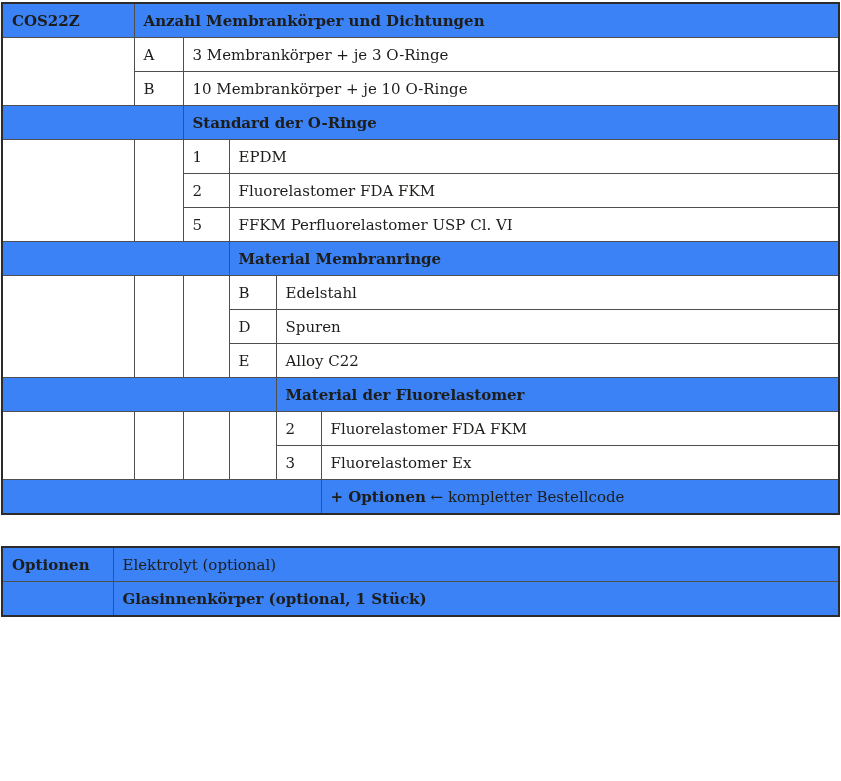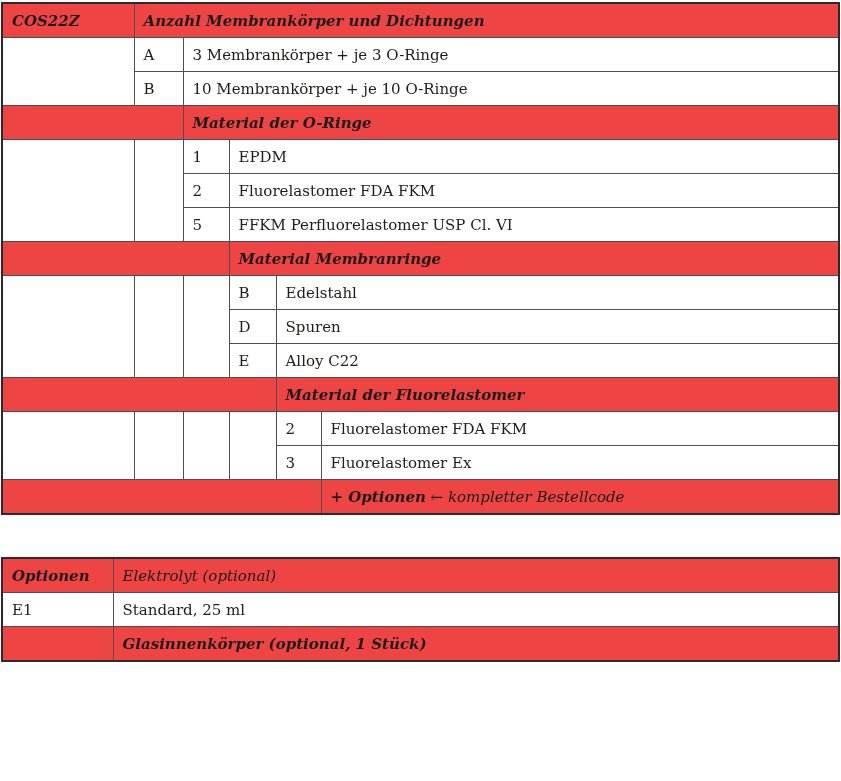--- a/index.html
+++ b/index.html
@@ -24,23 +24,23 @@
     border: 2px solid #2b2b2b;
   }
   table.codetable td {
     border: 1px solid #4f4f4f;
     height: 33px;
     padding: 0 6px 0 9px;
     vertical-align: middle;
     white-space: nowrap;
     overflow: hidden;
   }
-  tr.gray td { background: #ef4444; font-style: italic; }
+  tr.gray td { background: #3b82f6; }
   .b { font-weight: bold; }
-  #options-table { margin-top: 42px; }
+  #options-table { margin-top: 31px; }
 </style>
 </head>
 <body>
 
 <table class="codetable" id="order-table">
   <colgroup>
     <col style="width:132px">
       <col style="width:49px">
       <col style="width:46px">
     <col style="width:47px">
@@ -59,21 +59,21 @@
     <td>A</td>
     <td colspan="4">3 Membrankörper + je 3 O-Ringe</td>
   </tr>
   <tr>
     <td>B</td>
     <td colspan="4">10 Membrankörper + je 10 O-Ringe</td>
   </tr>
 
   <tr class="gray">
     <td colspan="2"></td>
-    <td colspan="4" class="b">Material der O-Ringe</td>
+    <td colspan="4" class="b">Standard der O-Ringe</td>
   </tr>
 
   <tr>
     <td rowspan="3"></td>
     <td rowspan="3"></td>
     <td>1</td>
     <td colspan="3">EPDM</td>
   </tr>
   <tr>
     <td>2</td>
@@ -134,23 +134,19 @@
   <colgroup>
     <col style="width:111px">
       <col>
   </colgroup>
 
   <tbody>
       <tr class="gray">
     <td class="b">Optionen</td>
     <td>Elektrolyt (optional)</td>
   </tr>
-  <tr>
-    <td>E1</td>
-    <td>Standard, 25 ml</td>
-  </tr>
 
   <tr class="gray">
     <td></td>
     <td class="b">Glasinnenkörper (optional, 1 Stück)</td>
   </tr>
 </tbody>
   </table>
 
 </body></html>

